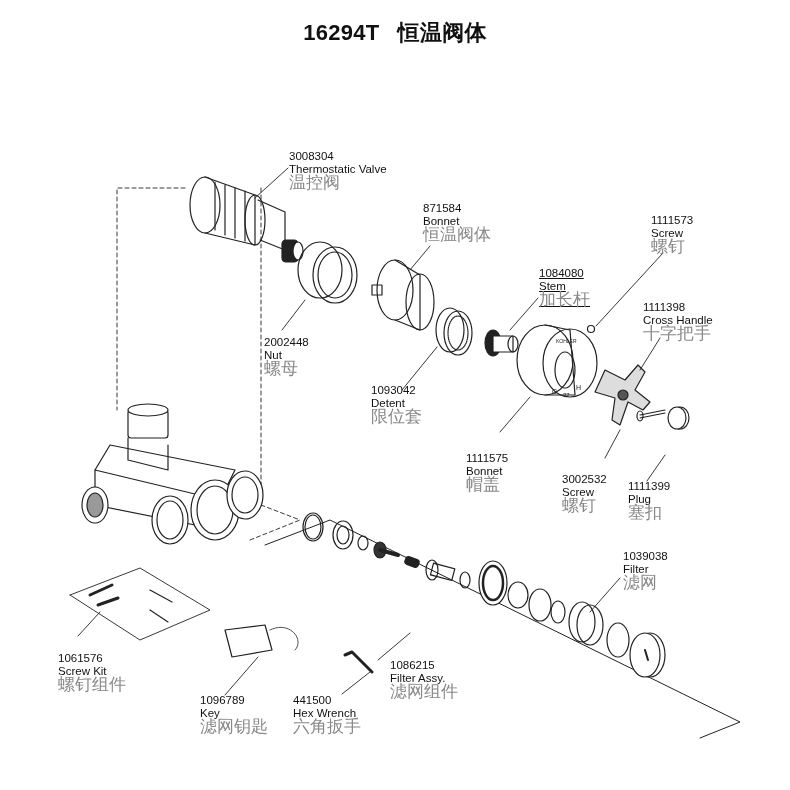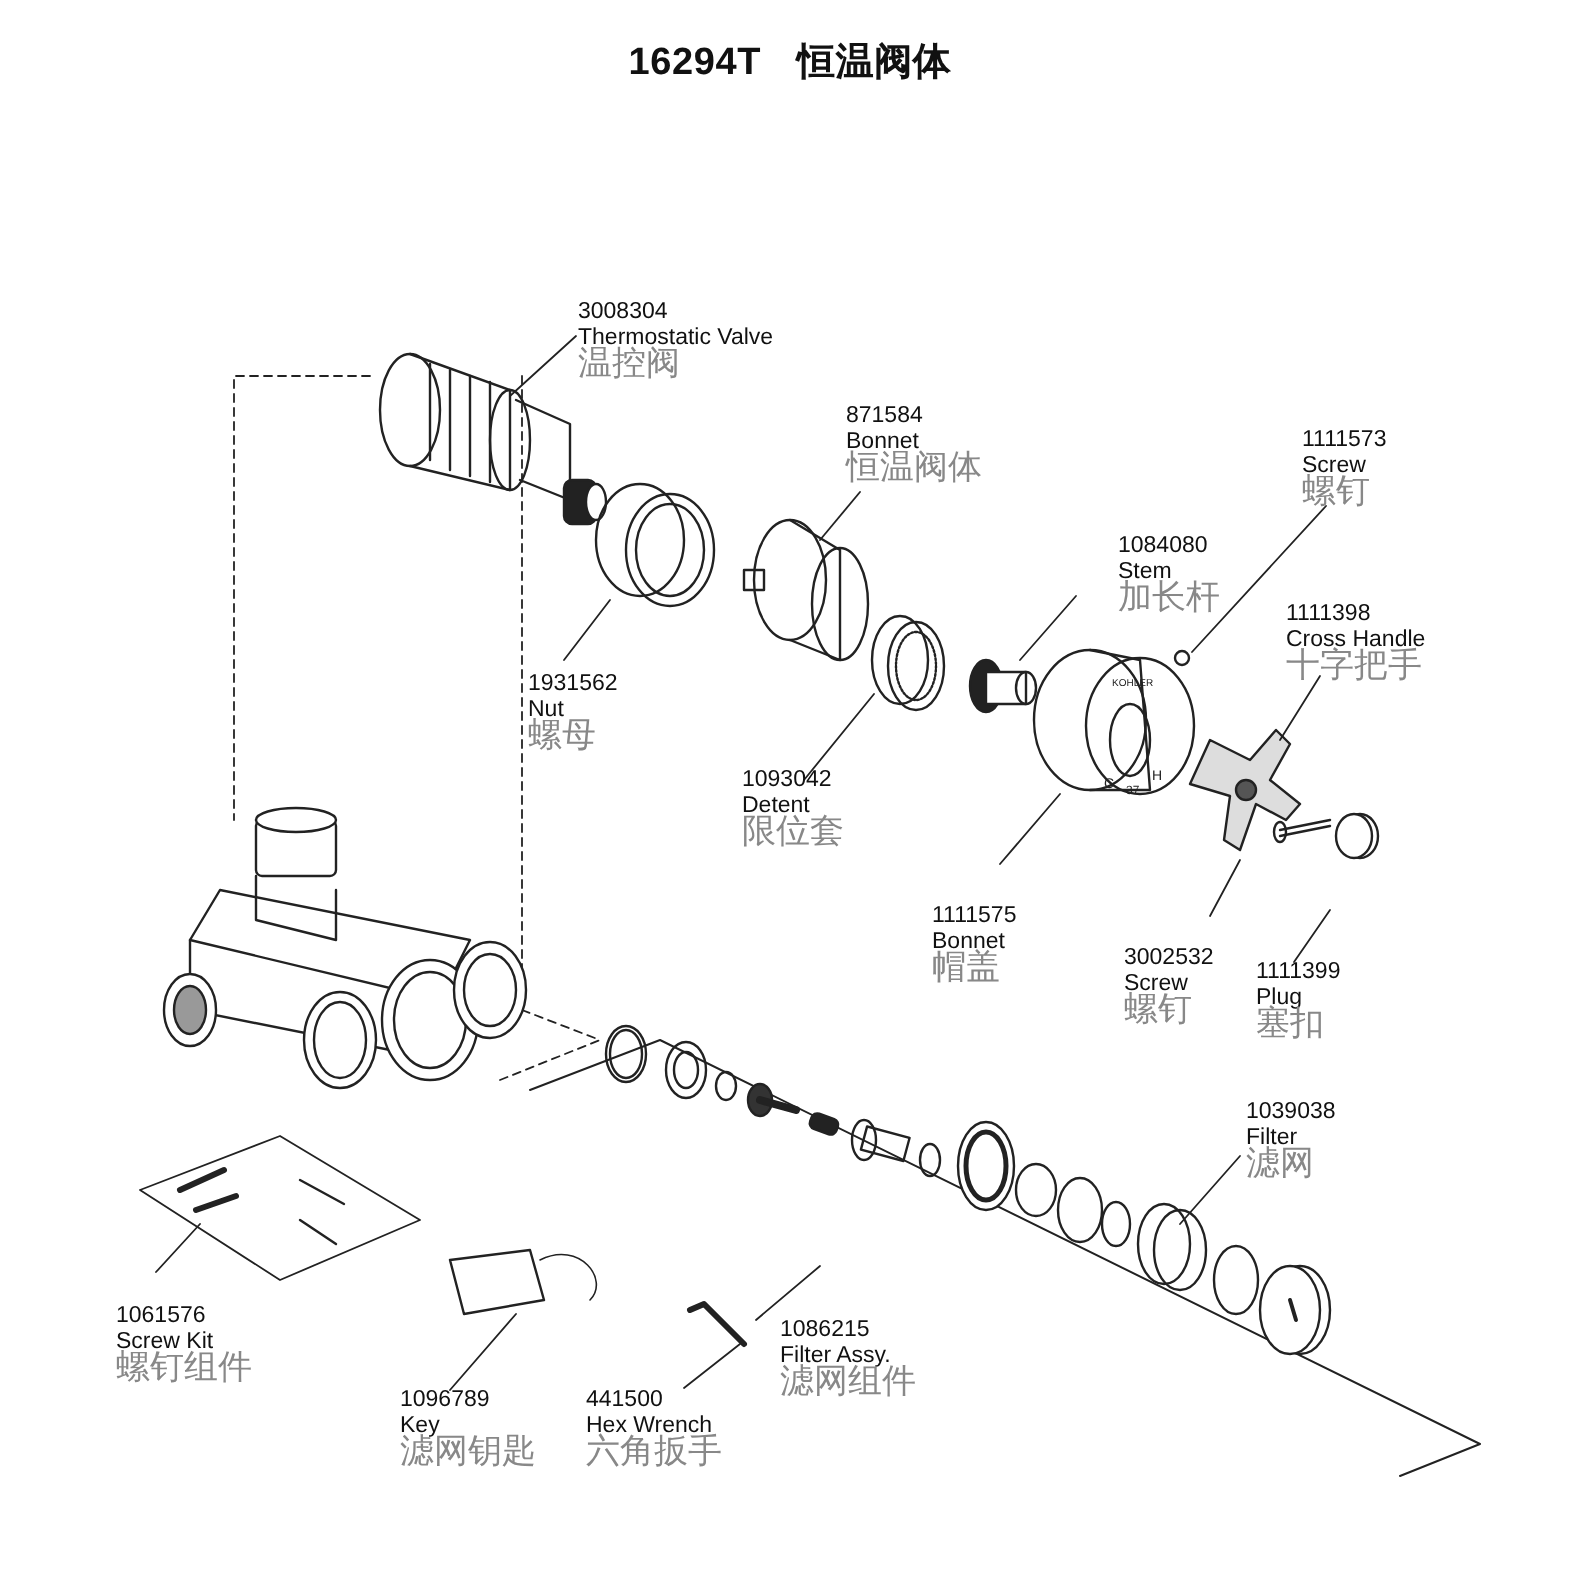--- a/index.html
+++ b/index.html
@@ -1,19 +1,19 @@
 <!DOCTYPE html>
 <html><head>
 <meta charset="utf-8">
 <style>
   html, body { margin: 0; padding: 0; background: #ffffff; }
   body { width: 790px; height: 790px; position: relative; overflow: hidden;
          font-family: "Liberation Sans", sans-serif; color: #111; }
   #title { position: absolute; top: 18px; left: 0; width: 790px; text-align: center;
-           font-size: 19px; font-weight: bold; letter-spacing: 0.3px; }
+           font-size: 22px; font-weight: bold; letter-spacing: 0.3px; }
   #title .gap { display: inline-block; width: 18px; }
   svg#drawing { position: absolute; left: 0; top: 0; }
   .callout { position: absolute; font-size: 11.5px; line-height: 13px; white-space: nowrap; }
   .callout .num, .callout .en { color: #111; display: block; }
   .callout .zh { color: #888; display: block; font-family: "DejaVu Sans", sans-serif; font-size: 17px; }
   .part { cursor: pointer; }
 </style>
 </head>
 <body>
 
@@ -183,32 +183,32 @@
 <div class="callout" style="left:423px; top:202px;">
   <span class="num">871584</span>
   <span class="en">Bonnet</span>
   <span class="zh">恒温阀体</span>
 </div>
 <div class="callout" style="left:651px; top:214px;">
   <span class="num">1111573</span>
   <span class="en">Screw</span>
   <span class="zh">螺钉</span>
 </div>
-<div class="callout" style="left:559px; top:267px;">
+<div class="callout" style="left:539px; top:267px;text-decoration:underline;">
   <span class="num">1084080</span>
   <span class="en">Stem</span>
   <span class="zh">加长杆</span>
 </div>
 <div class="callout" style="left:643px; top:301px;">
   <span class="num">1111398</span>
   <span class="en">Cross Handle</span>
   <span class="zh">十字把手</span>
 </div>
 <div class="callout" style="left:264px; top:336px;">
-  <span class="num">1931562</span>
+  <span class="num">2002448</span>
   <span class="en">Nut</span>
   <span class="zh">螺母</span>
 </div>
 <div class="callout" style="left:371px; top:384px;">
   <span class="num">1093042</span>
   <span class="en">Detent</span>
   <span class="zh">限位套</span>
 </div>
 <div class="callout" style="left:466px; top:452px;">
   <span class="num">1111575</span>

